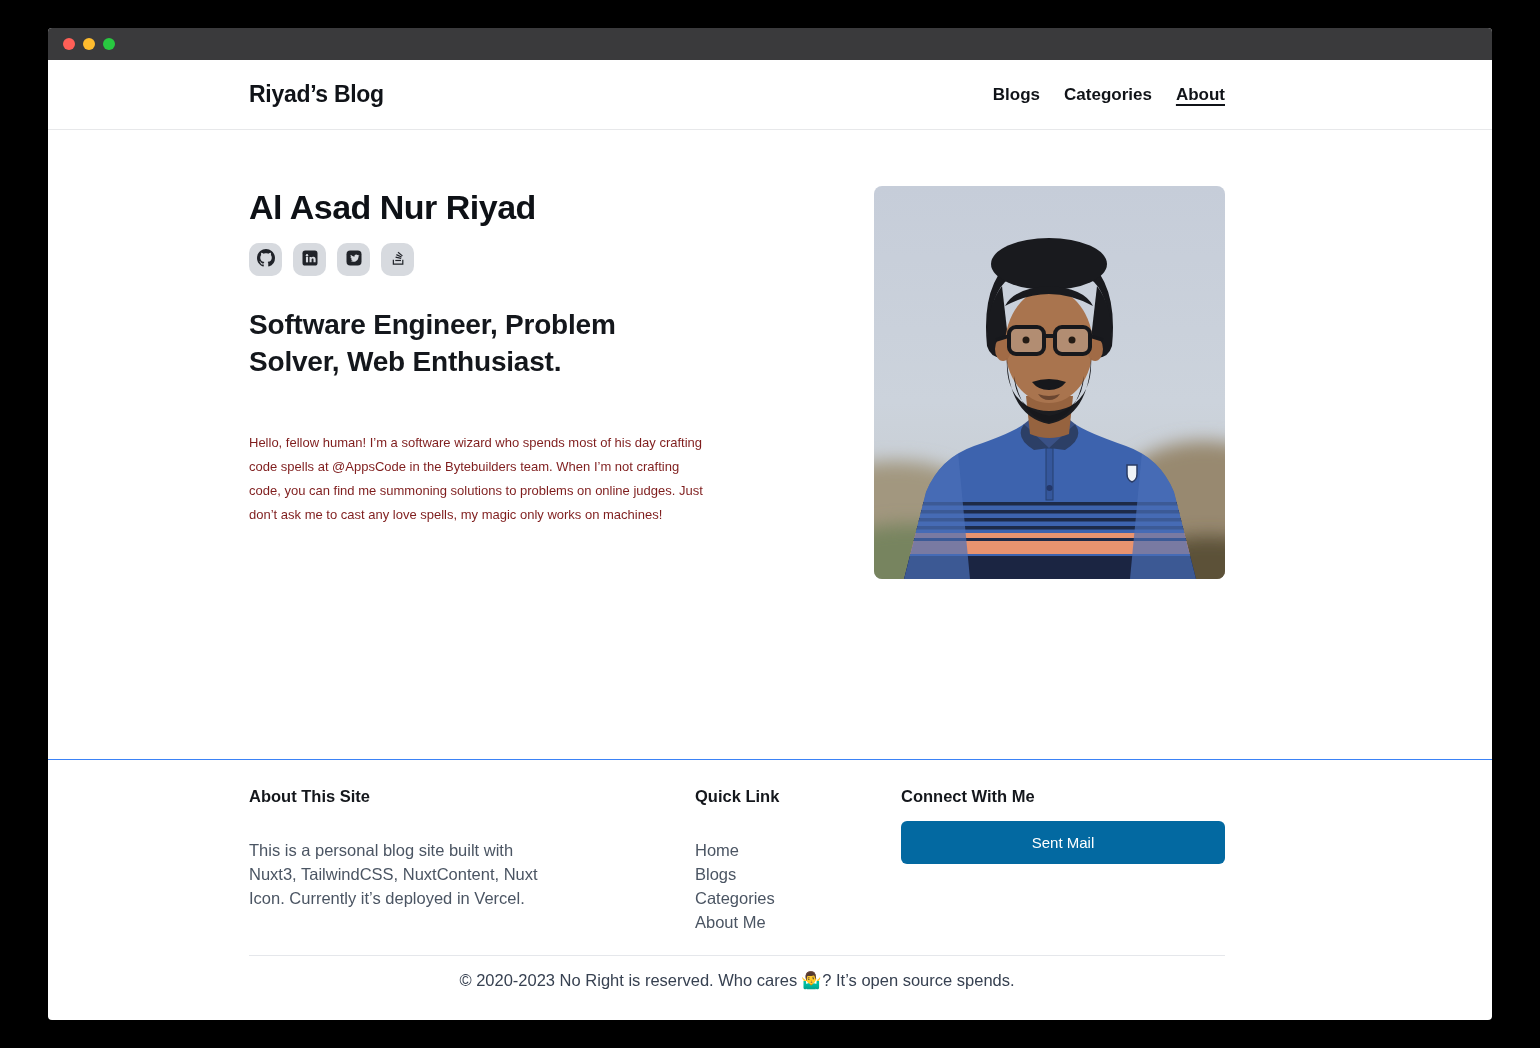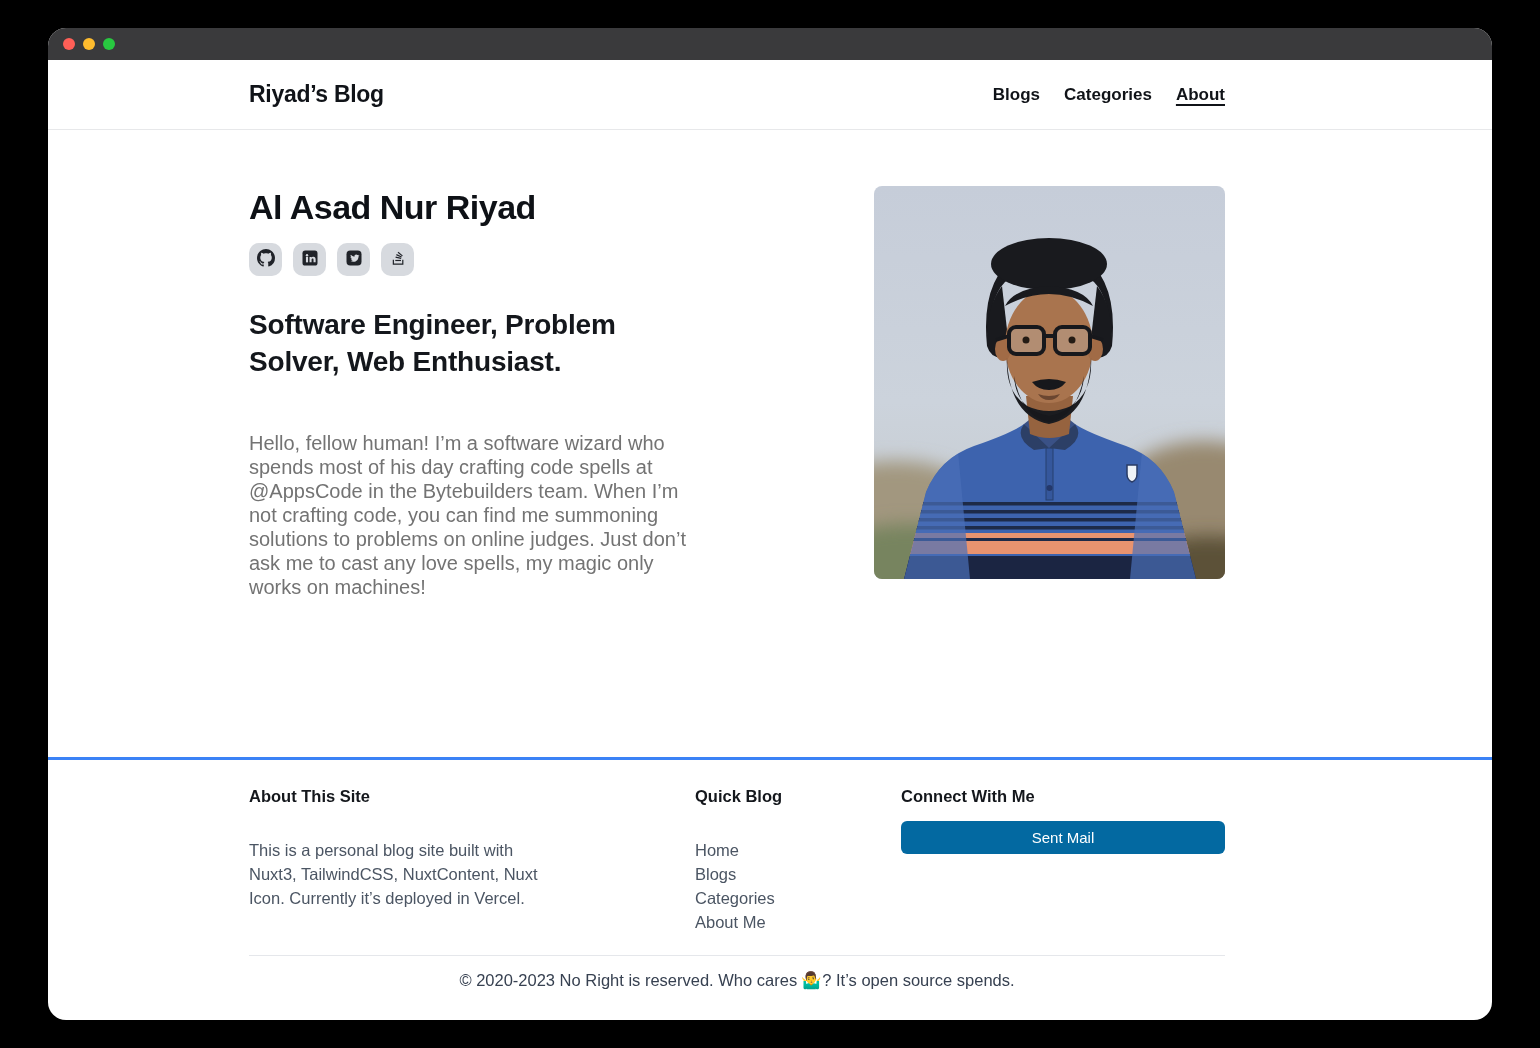--- a/index.html
+++ b/index.html
@@ -1,20 +1,20 @@
 <!DOCTYPE html>
 <html><head>
 <meta charset="utf-8">
 <style>
   * { margin:0; padding:0; box-sizing:border-box; }
   html,body { width:1540px; height:1048px; background:#000; font-family:"Liberation Sans", sans-serif; }
 
   .window {
     position:absolute; left:48px; top:28px; width:1444px; height:992px;
-    background:#fff; border-radius:18px; overflow:hidden;
+    background:#fff; border-radius:4px; overflow:hidden;
     display:flex; flex-direction:column;
   }
 
   
   .titlebar { height:32px; background:#3a3a3c; display:flex; align-items:center; padding-left:15px; flex:0 0 auto; }
   .dots { display:flex; gap:8px; }
   .dot { width:12px; height:12px; border-radius:50%; }
   .dot.red { background:#ff5f57; }
   .dot.yellow { background:#febc2e; }
   .dot.green { background:#28c840; }
@@ -32,35 +32,35 @@
   
   main { flex:1 1 auto; }
   .hero { display:flex; justify-content:space-between; padding-top:56px;gap:8px; }
   .hero-left { width:471px; padding-top:3px; }
   .name { font-size:34px; font-weight:800; color:#0e1116; letter-spacing:-0.5px; line-height:1.1; }
   .socials { display:flex; gap:11px; margin-top:17px; }
   .chip { width:33px; height:33px; border-radius:10px; background:#d7dadf; border:none;
           display:flex; align-items:center; justify-content:center; cursor:pointer; }
   .chip svg { width:18px; height:18px; fill:#202329; }
   .tagline { margin-top:30px; font-size:28px; line-height:37px; font-weight:700; color:#14171c; width:430px; letter-spacing:-0.2px; }
-  .bio { margin-top:51px; font-size:20px; line-height:24px; color:#737373; width:462px; }
+  .bio { margin-top:51px; font-size:13px; line-height:24px; color:#7f1d1d; width:462px; }
 
   
   .photo { width:351px; height:393px; border-radius:8px; overflow:hidden; flex:0 0 auto; }
   .photo svg { display:block; width:100%; height:100%; }
 
   
-  .site-footer { flex:0 0 auto; border-top:3px solid #3b82f6; }
+  .site-footer { flex:0 0 auto; border-top:1px solid #3b82f6; }
   .footer-cols { display:grid; grid-template-columns:446px 206px 324px; padding-top:27px; }
   .fcol h3 { font-size:16.5px; font-weight:700; color:#14171c; margin-bottom:15px; }
   .fcol p { font-size:16.5px; line-height:24px; color:#4b5563;margin-top:32px; }
   .fcol.about p { width:302px; }
   .quick-list { list-style:none;margin-top:32px; }
   .quick-list a { display:block; font-size:16.5px; line-height:24px; color:#4b5563; text-decoration:none; cursor:pointer; }
-  .mail-btn { display:block; width:100%; height:33px; margin-top:7px; background:#0369a1; color:#fff;
+  .mail-btn { display:block; width:100%; height:43px; margin-top:7px; background:#0369a1; color:#fff;
               border:none; border-radius:6px; font-size:15px; font-family:inherit; cursor:pointer; }
   .footer-divider { border:none; border-top:1px solid #e5e7eb; margin-top:21px; }
   .copyright { text-align:center; padding:15px 0 30px; font-size:16.5px; color:#374151; }
   .copyright a { color:#374151; text-underline-offset:3px; cursor:pointer; }
 </style>
 </head>
 <body>
 
 <div class="window">
 
@@ -210,21 +210,21 @@
   </main>
 
   <footer class="site-footer">
     <div class="container">
       <div class="footer-cols">
         <div class="fcol about">
           <h3>About This Site</h3>
           <p>This is a personal blog site built with Nuxt3, TailwindCSS, NuxtContent, Nuxt Icon. Currently it’s deployed in Vercel.</p>
         </div>
         <div class="fcol">
-          <h3>Quick Blog</h3>
+          <h3>Quick Link</h3>
           <ul class="quick-list">
             <li>
                 <a>Home</a>
               </li>
             <li>
                 <a>Blogs</a>
               </li>
             <li>
                 <a>Categories</a>
               </li>

